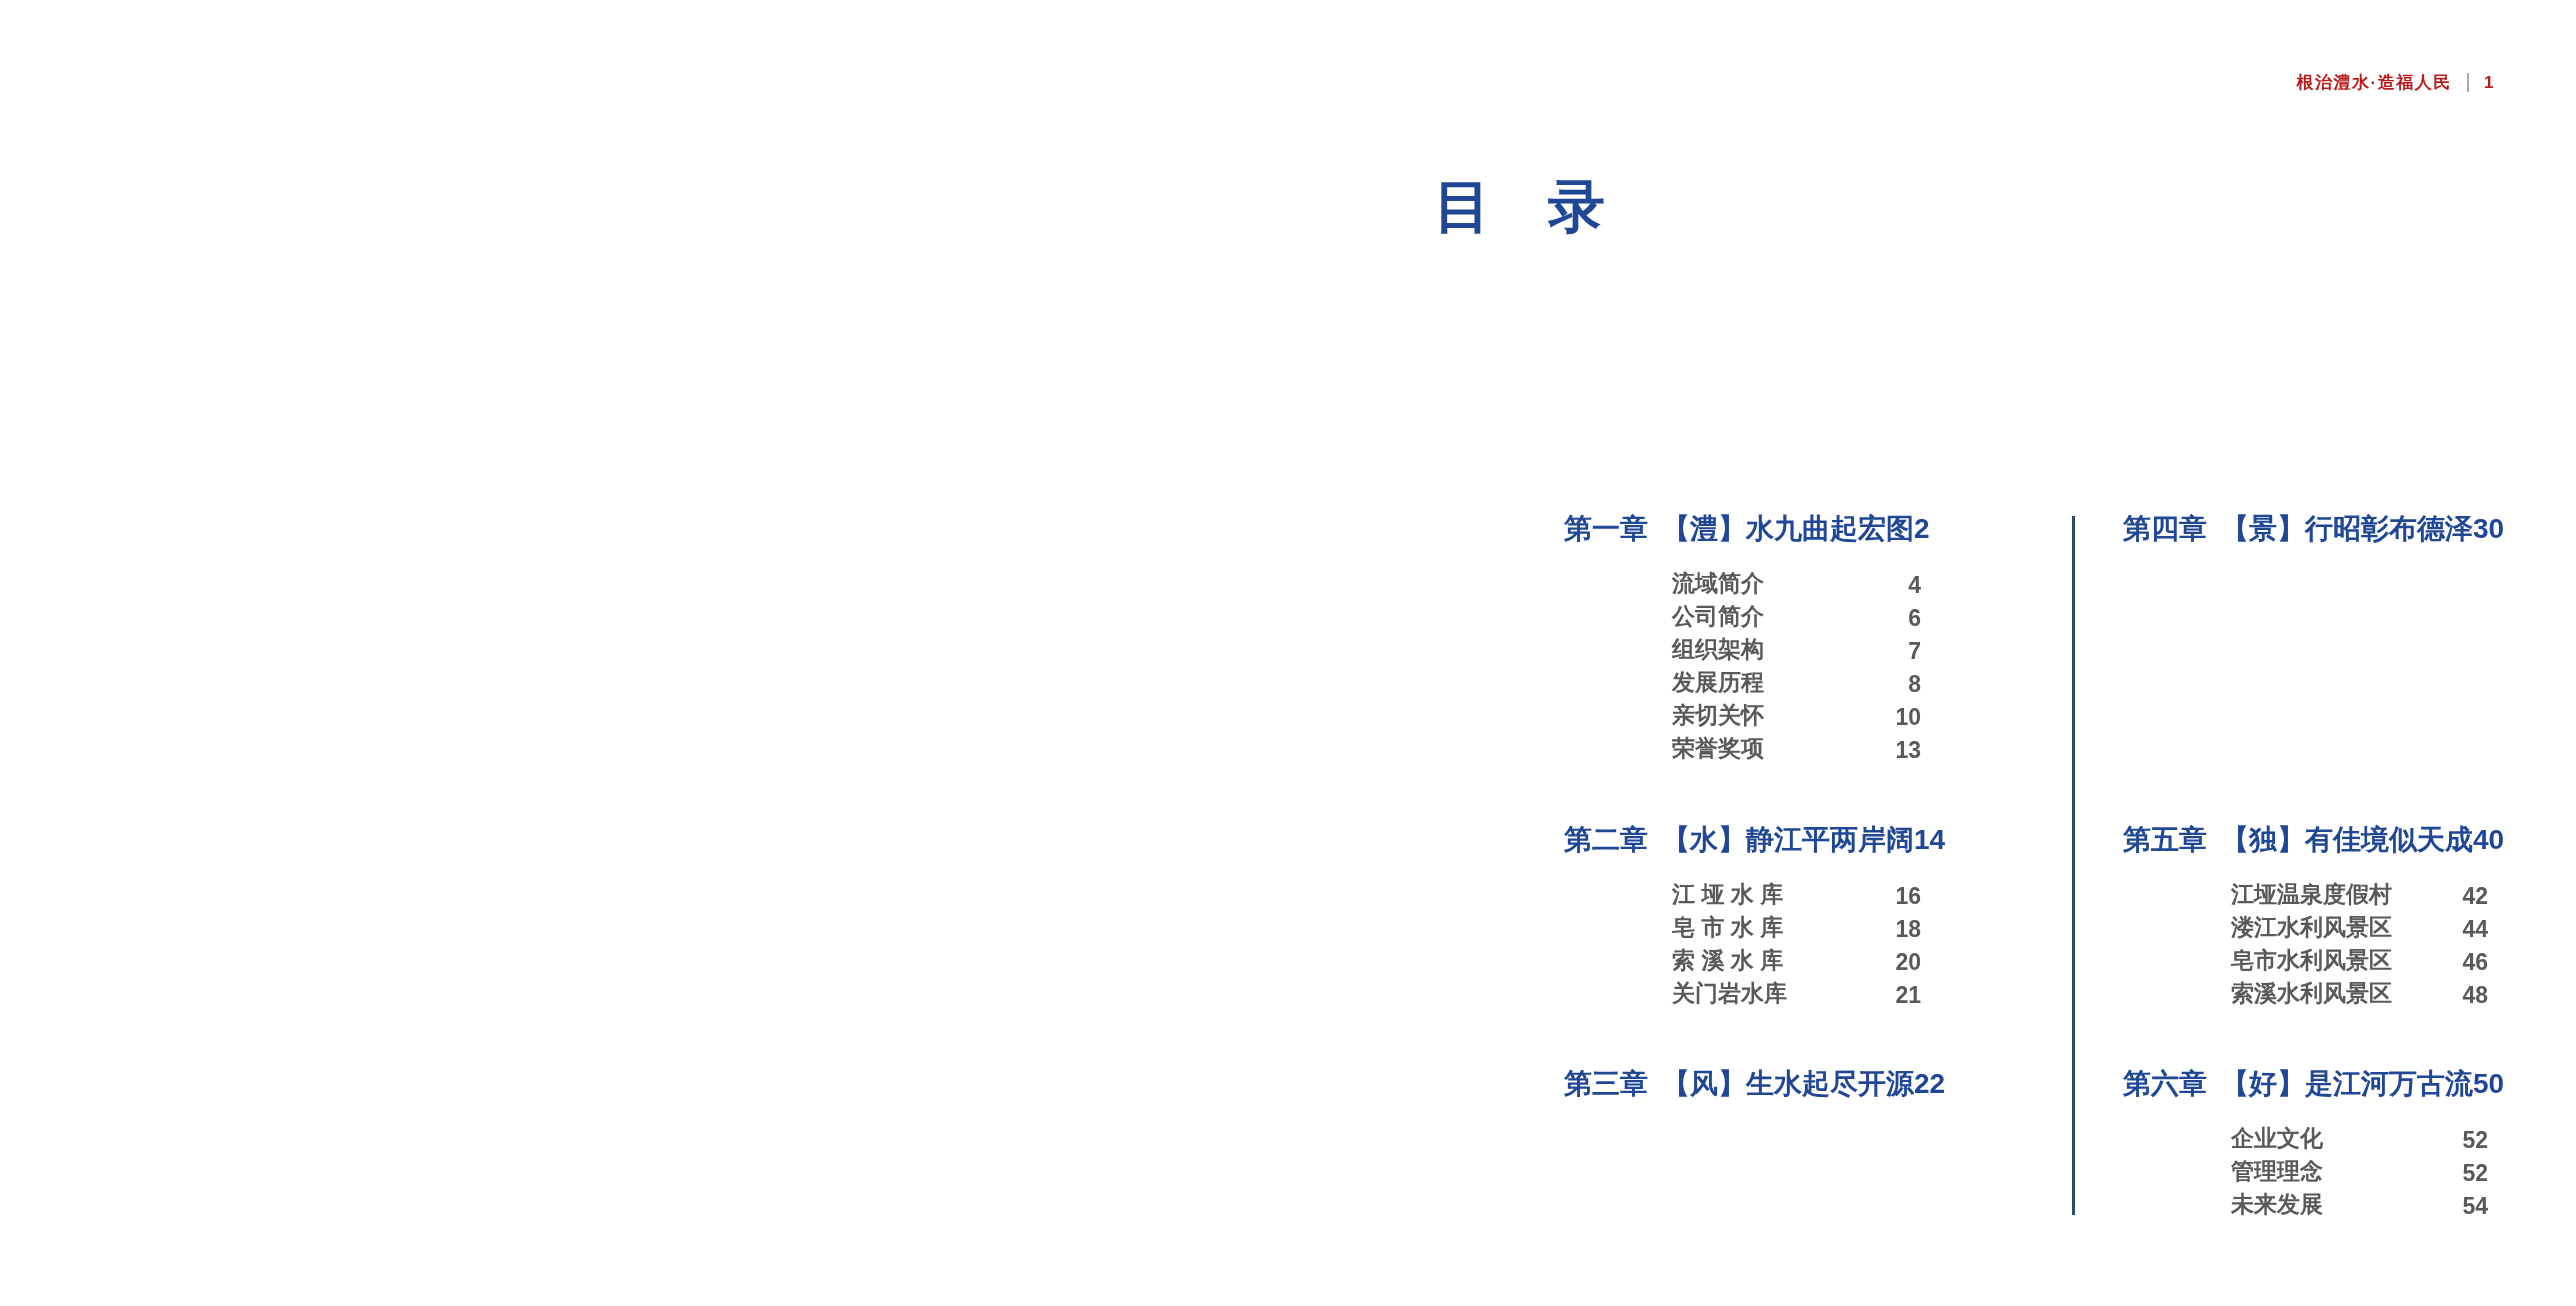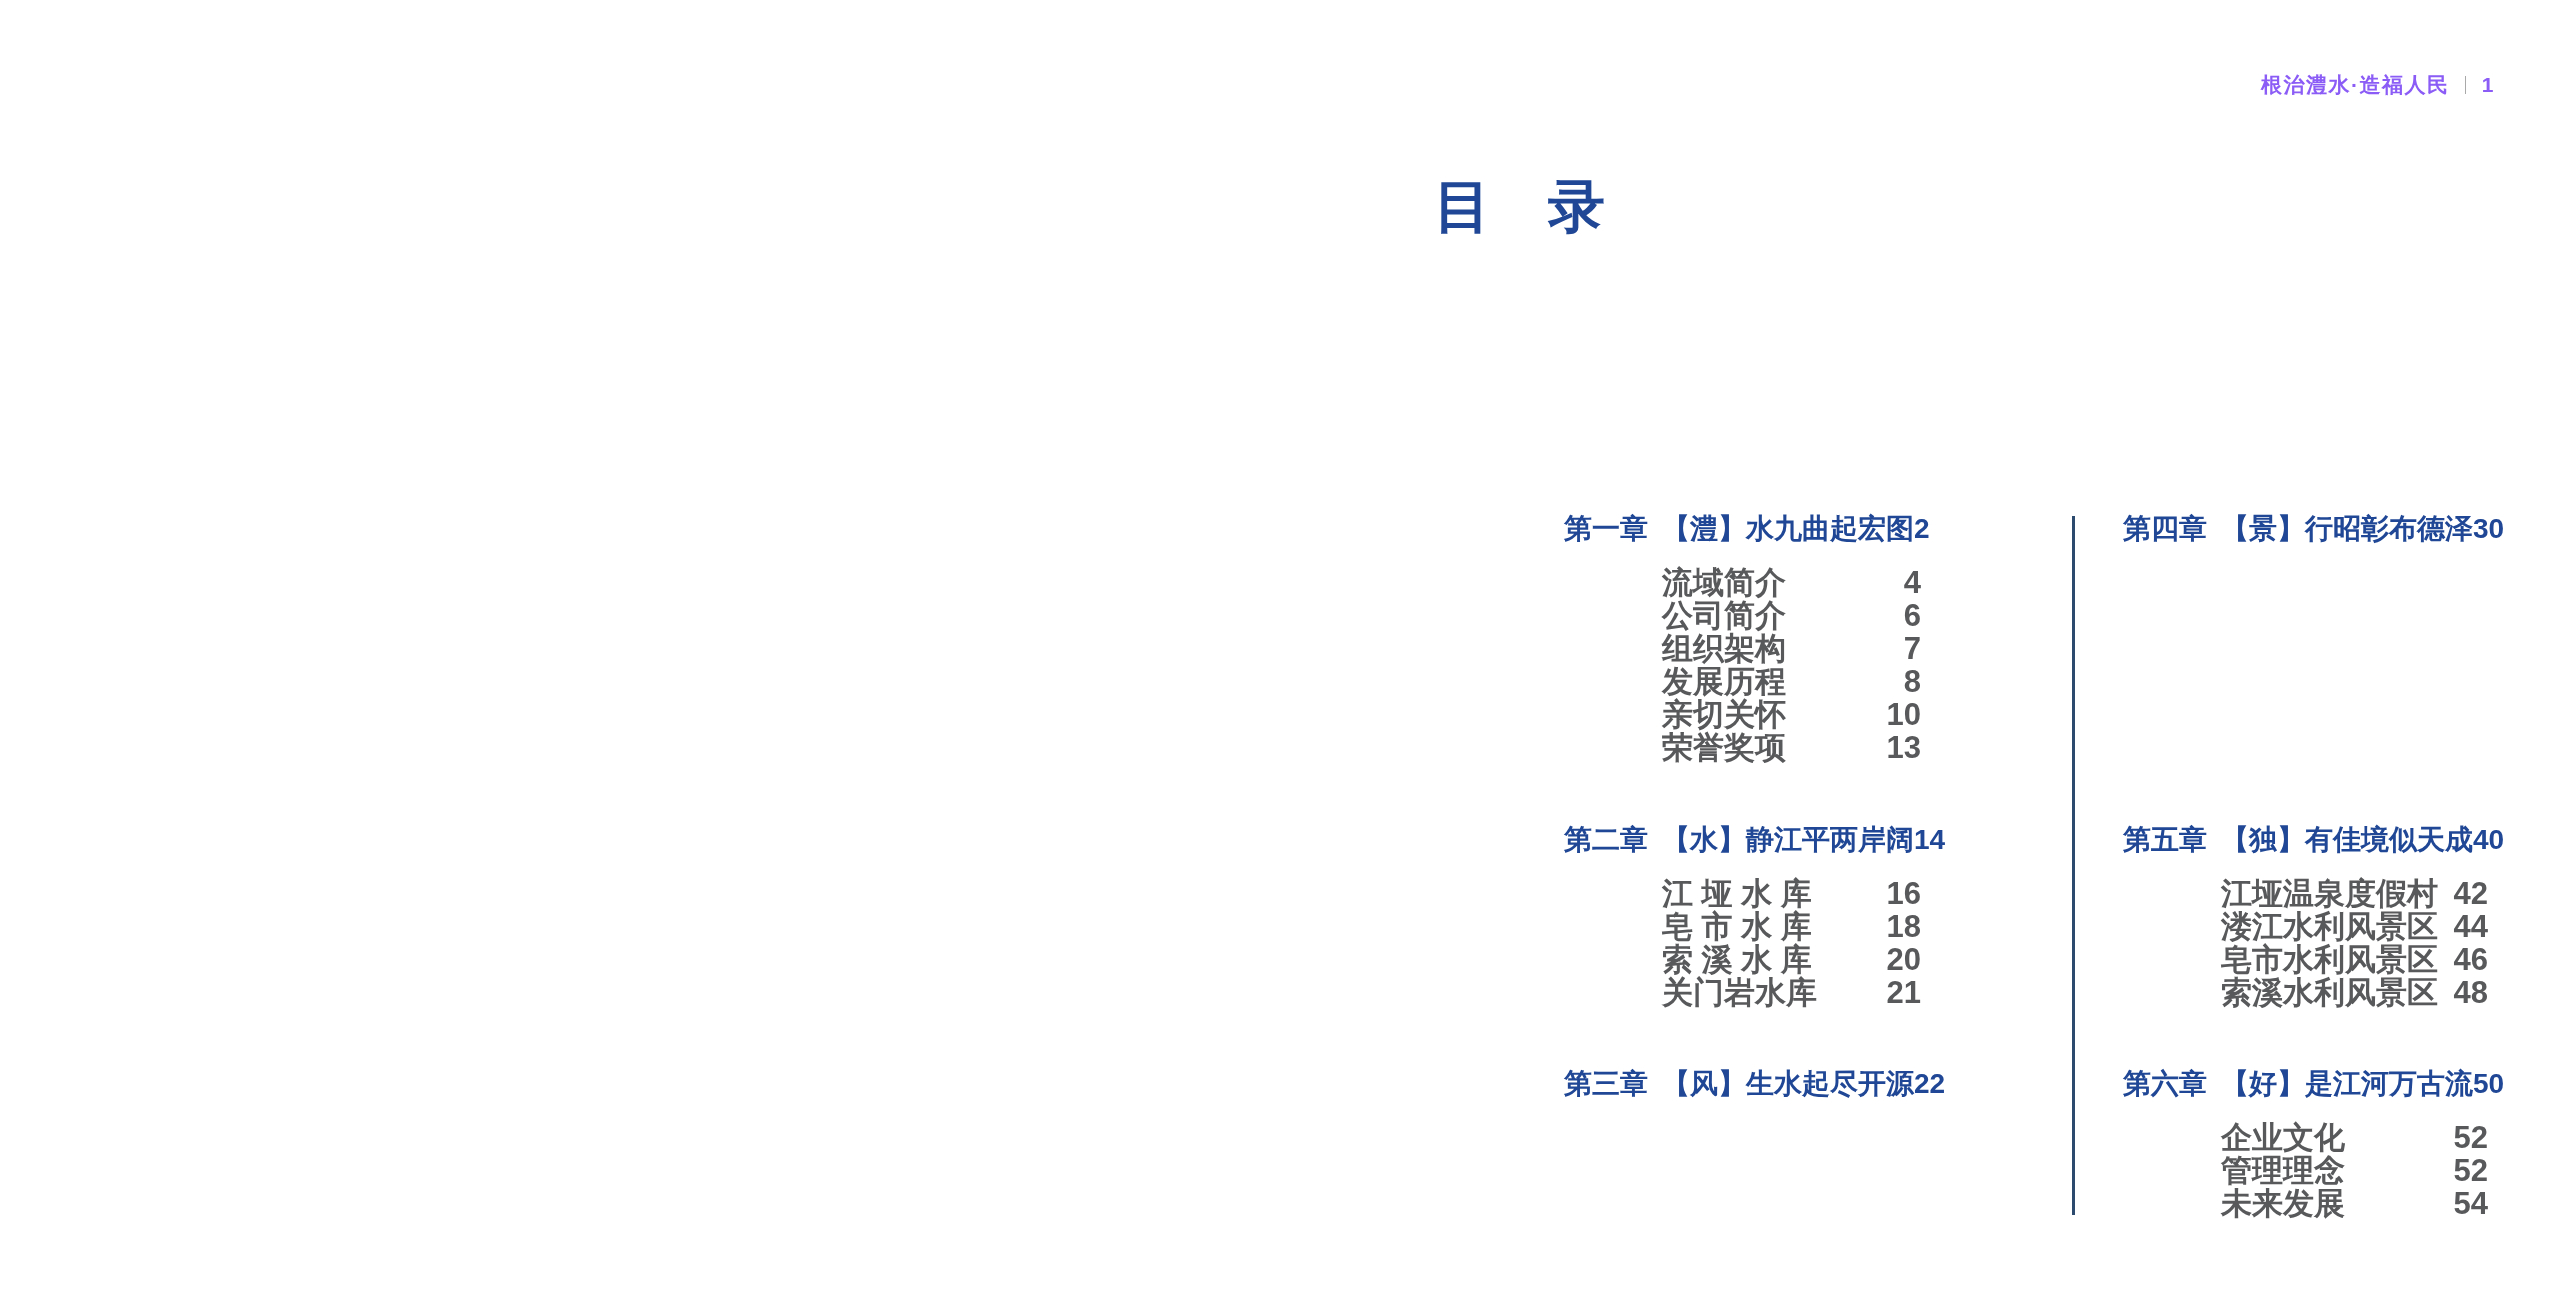--- a/index.html
+++ b/index.html
@@ -17,23 +17,23 @@
   }
 
   
   .running-head {
     position: absolute;
     top: 71px;
     right: 81px;
     display: flex;
     align-items: center;
     gap: 15.4px;
-    font-size: 21px;
-    font-weight: bold;
-    color: #8b5cf6;
+    font-size: 17px;
+    font-weight: bold;
+    color: #b91c1c;
     letter-spacing: 1.5px;
   }
   .running-head .sep {
     width: 1.5px;
     height: 18.4px;
     background: #a9a9a9;
   }
 
   
   .page-title {
@@ -79,26 +79,27 @@
   .ch-label { flex: none; width: 98px; }
   .ch-title { flex: none; }
   .ch-page  { margin-left: auto; }
 
   .ch-items {
     margin-top: 20px;
     padding-left: 98px;
   }
   .toc-item {
     display: flex;
-    align-items: center;
+    align-items: flex-end;
     height: 33px;
-    font-size: 31px;
+    font-size: 23px;
     font-weight: bold;
     color: #58595b;
     white-space: nowrap;
+    margin-left: 10px;
   }
   .item-page { margin-left: auto; }
 </style>
 </head>
 <body>
 
 <div id="page">
 
   <div class="running-head">
     <span>根治澧水·造福人民</span>

